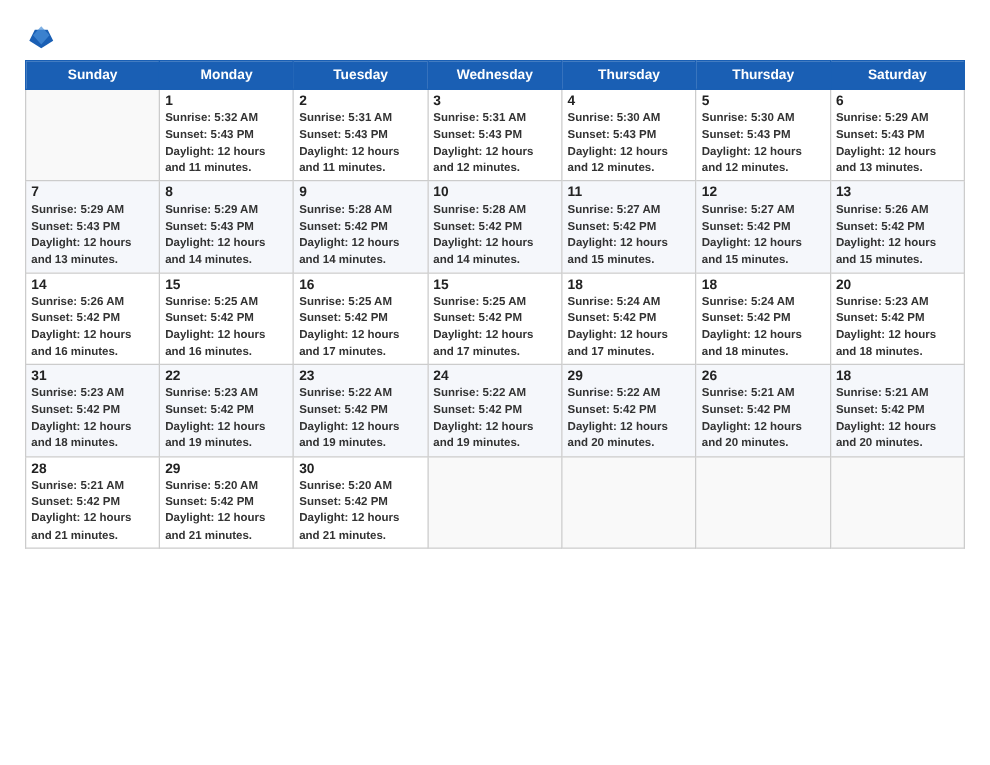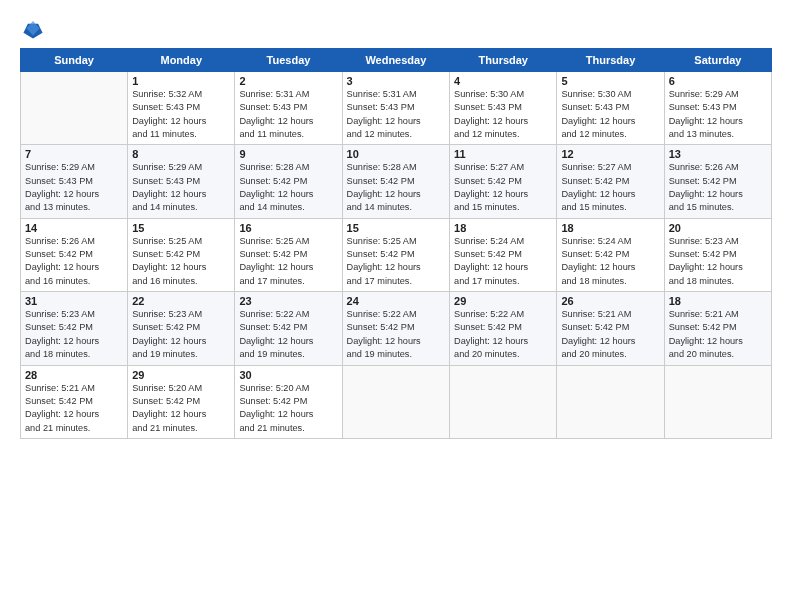--- a/index.html
+++ b/index.html
@@ -90,20 +90,21 @@
       font-size: 11px;
       font-weight: bold;
       color: #222;
       display: block;
       margin-bottom: 1px;
     }
     .day-info {
       color: #333;
       font-size: 9.2px;
       line-height: 1.45;
+      font-weight: bold;
     }
     .empty-cell {
       background: #f9f9f9 !important;
     }
   </style>
 </head>
 <body>
 
 <div class="page">
   <div class="header">

